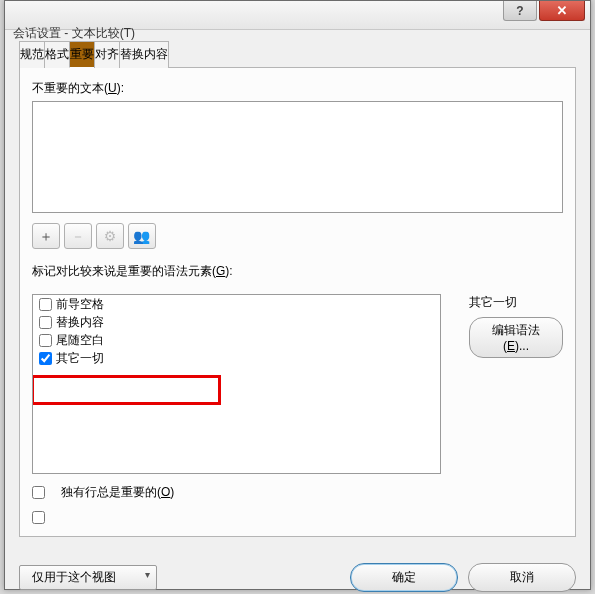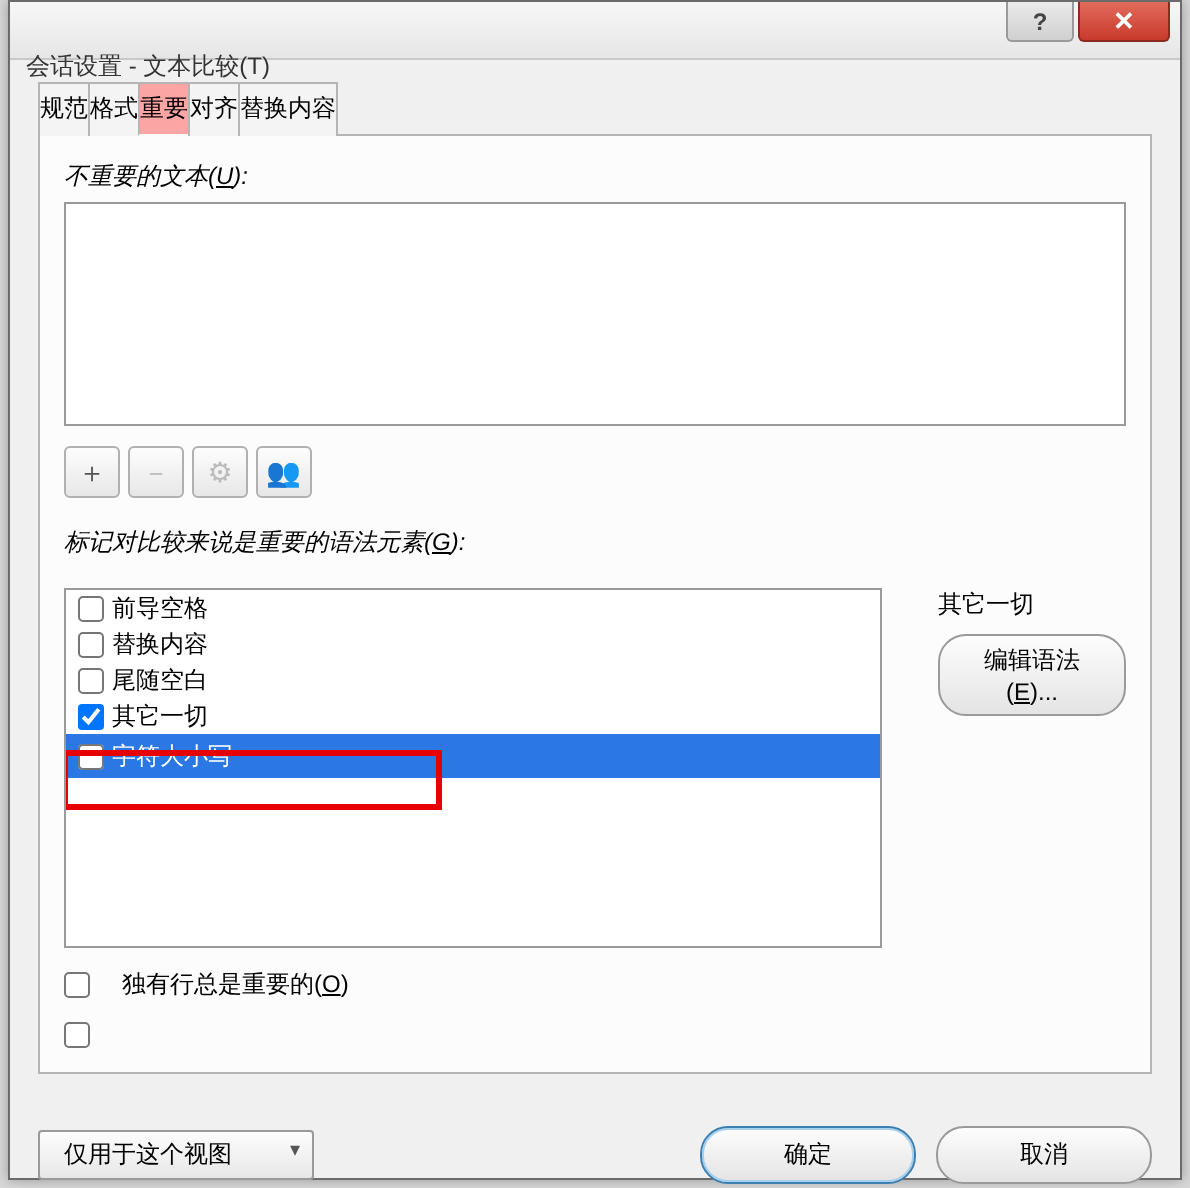--- a/index.html
+++ b/index.html
@@ -77,31 +77,31 @@
   .tab {
     padding: 4px 0;
     border: 1px solid #b5b5b5;
     border-bottom: none;
     background: #f4f4f4;
     margin-right: -1px;
     position: relative;
     top: 1px;
   }
   .tab.active {
-    background: #fca5a5;
+    background: #a16207;
     border-bottom: 1px solid #fcfcfc;
     top: 1px;
   }
   .tab-body {
     border: 1px solid #b5b5b5;
     border-top: none;
     background: #fcfcfc;
     padding: 12px;
   }
-  .label-row { margin-bottom: 4px; font-style: italic; }
+  .label-row { margin-bottom: 4px; }
   .underline { text-decoration: underline; }
   .textarea-box {
     width: 100%;
     height: 112px;
     border: 1px solid #9a9a9a;
     background: #fff;
     box-sizing: border-box;
   }
   .toolbar {
     margin-top: 10px;
@@ -272,24 +272,20 @@
             <span>替换内容</span>
           </div>
           <div class="list-item">
             <input type="checkbox" style="">
             <span>尾随空白</span>
           </div>
           <div class="list-item">
             <input type="checkbox" checked="" style="">
             <span>其它一切</span>
           </div>
-          <div class="list-item selected" style="height:22px;">
-            <input type="checkbox" style="">
-            <span>字符大小写</span>
-          </div>
           <div class="red-highlight"></div>
         </div>
 
         <div class="right-col">
           <div class="lbl">其它一切</div>
           <div class="btn">
             <span>编辑语法(</span><span class="underline">E</span><span>)...</span>
           </div>
         </div>
       </div>

